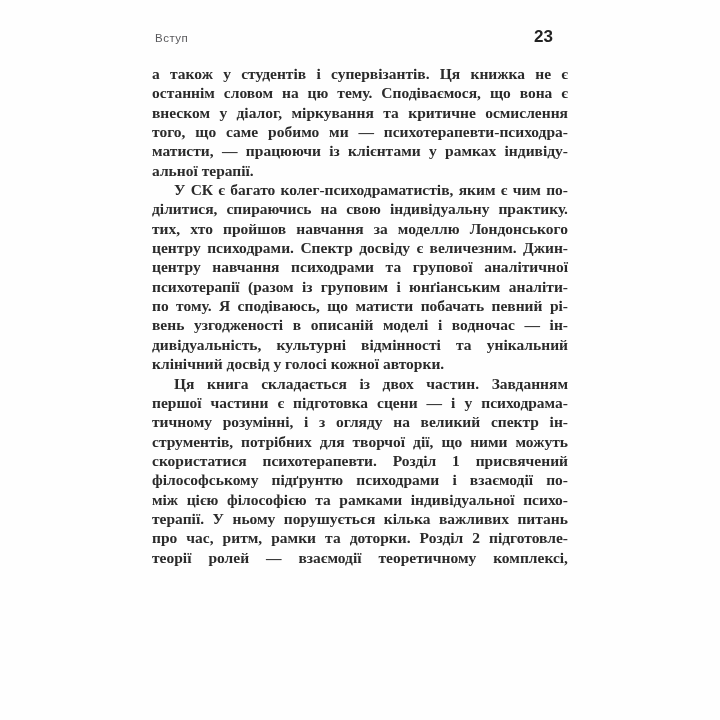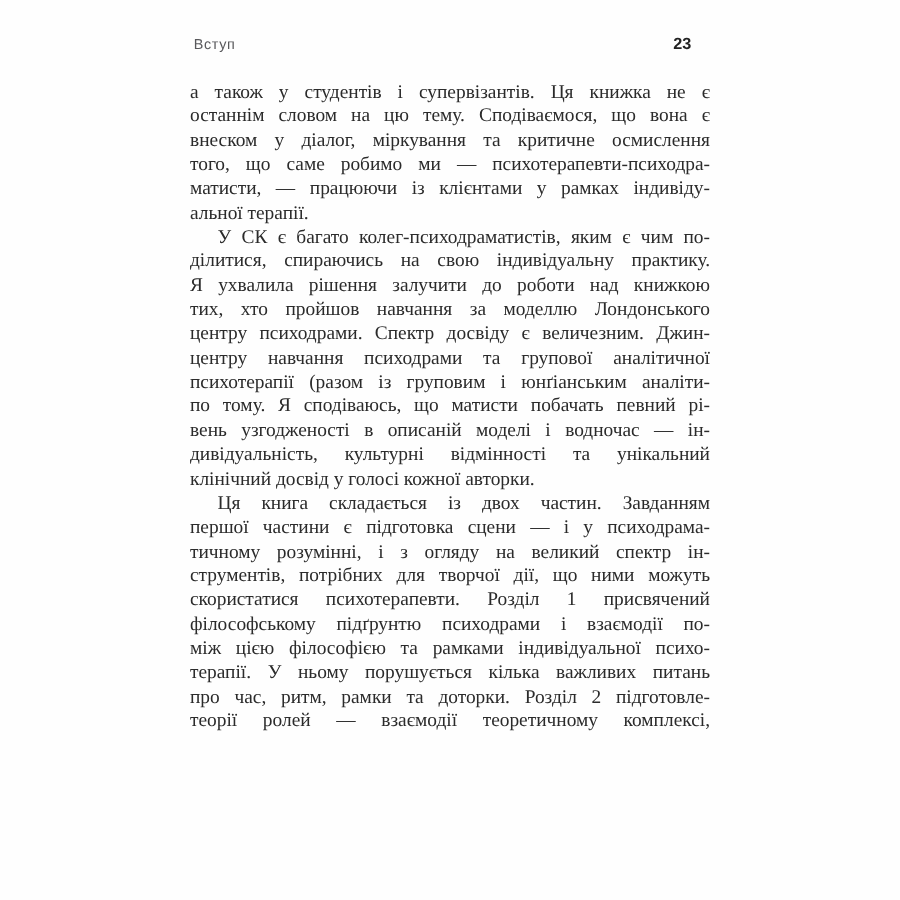--- a/index.html
+++ b/index.html
@@ -25,33 +25,34 @@
     align-items: baseline;
   }
   .running-title {
     font-family: "Liberation Sans", sans-serif;
     font-size: 11.5px;
     color: #59595c;
     letter-spacing: 0.5px;
   }
   .page-number {
     font-family: "Liberation Sans", sans-serif;
-    font-size: 13px;
+    font-size: 17px;
     font-weight: 700;
     color: #222222;
     margin-right: 15px;
   }
   .text-block {
     position: absolute;
     left: 152px;
     top: 64px;
     width: 416px;
     color: #2b2b2b;
     font-size: 15.5px;
     line-height: 19.35px;
+    font-weight: bold;
   }
   .para { margin: 0; }
   .line {
     text-align: justify;
     text-align-last: justify;
     min-height: 19.35px;
     white-space: normal;
   }
   .line.last {
     text-align-last: left;
@@ -73,21 +74,20 @@
         <div class="line">а також у студентів і супервізантів. Ця книжка не є</div>
         <div class="line">останнім словом на цю тему. Сподіваємося, що вона є</div>
         <div class="line">внеском у діалог, міркування та критичне осмислення</div>
         <div class="line">того, що саме робимо ми — психотерапевти-психодра-</div>
         <div class="line">матисти, — працюючи із клієнтами у рамках індивіду-</div>
         <div class="line last">альної терапії.</div>
       </div>
       <div class="para indent">
         <div class="line">У СК є багато колег-психодраматистів, яким є чим по-</div>
         <div class="line">ділитися, спираючись на свою індивідуальну практику.</div>
-        <div class="line">Я ухвалила рішення залучити до роботи над книжкою</div>
         <div class="line">тих, хто пройшов навчання за моделлю Лондонського</div>
         <div class="line">центру психодрами. Спектр досвіду є величезним. Джин-</div>
         <div class="line">центру навчання психодрами та групової аналітичної</div>
         <div class="line">психотерапії (разом із груповим і юнґіанським аналіти-</div>
         <div class="line">по тому. Я сподіваюсь, що матисти побачать певний рі-</div>
         <div class="line">вень узгодженості в описаній моделі і водночас — ін-</div>
         <div class="line">дивідуальність, культурні відмінності та унікальний</div>
         <div class="line last">клінічний досвід у голосі кожної авторки.</div>
       </div>
       <div class="para indent">

